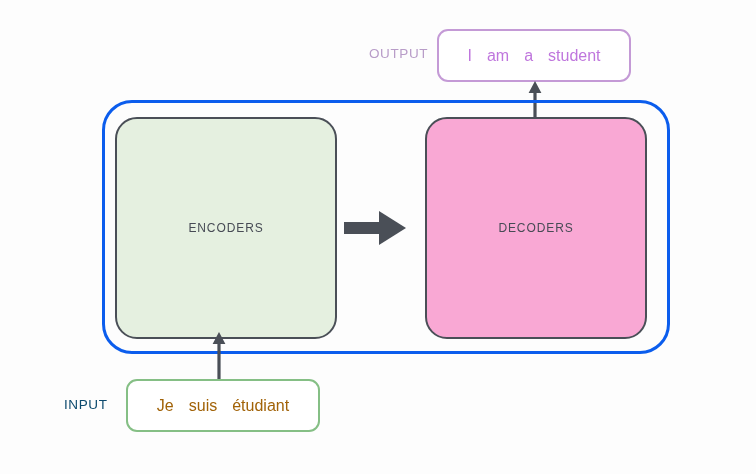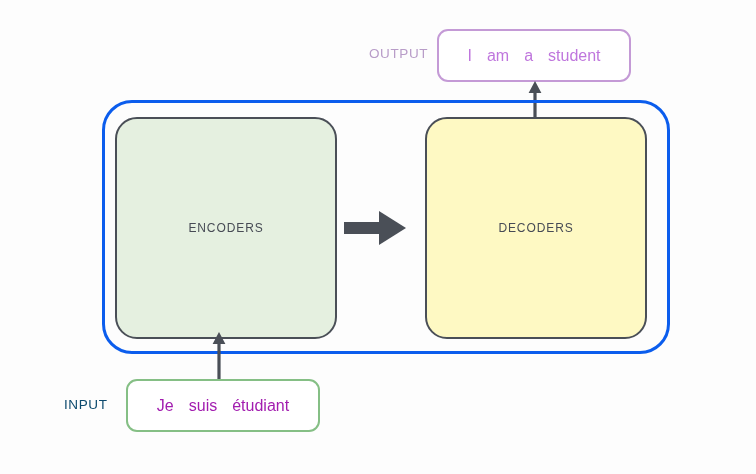--- a/index.html
+++ b/index.html
@@ -67,21 +67,21 @@
     display: flex;
     align-items: baseline;
     gap: 15px;
   }
   .token {
     font-size: 16px;
     line-height: 1;
     white-space: nowrap;
   }
   #output-box .token { color: #bf76dd; }
-  #input-box .token { color: #a21caf; }
+  #input-box .token { color: #a16207; }
 
   
   #model-container {
     position: absolute;
     box-sizing: border-box;
     left: 102px;
     top: 100px;
     width: 568px;
     height: 254px;
     border: 3px solid #0b5ded;
@@ -104,21 +104,21 @@
     top: 117px;
     width: 222px;
     height: 222px;
     background: #e5f0e0;
   }
   #decoders-box {
     left: 425px;
     top: 117px;
     width: 222px;
     height: 222px;
-    background: #fef9c3;
+    background: #f9a8d4;
   }
   .stack-label {
     font-size: 12px;
     letter-spacing: 0.9px;
     color: #474b55;
     font-weight: 400;
   }
 
   
   .arrow-svg {

